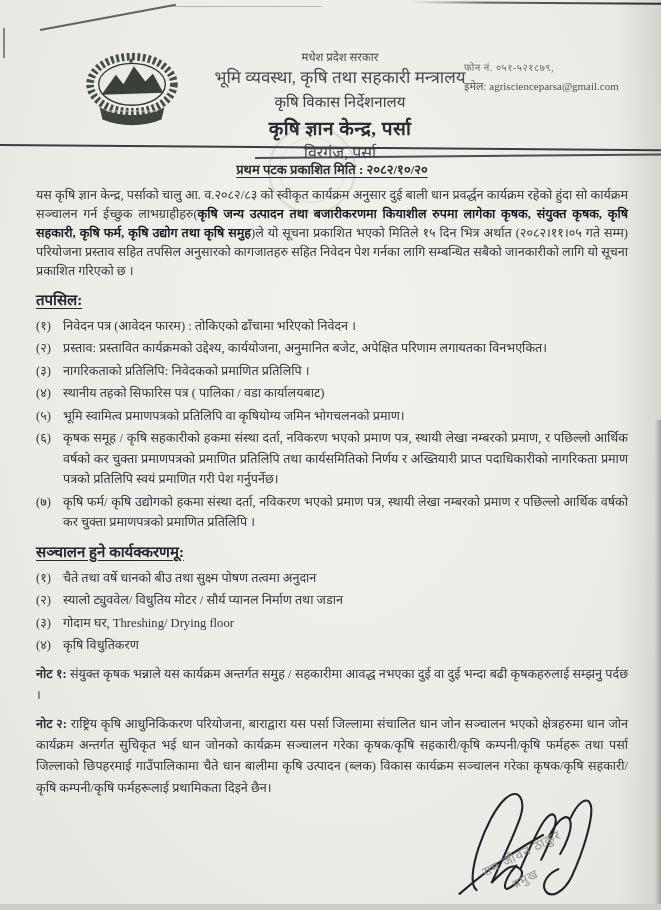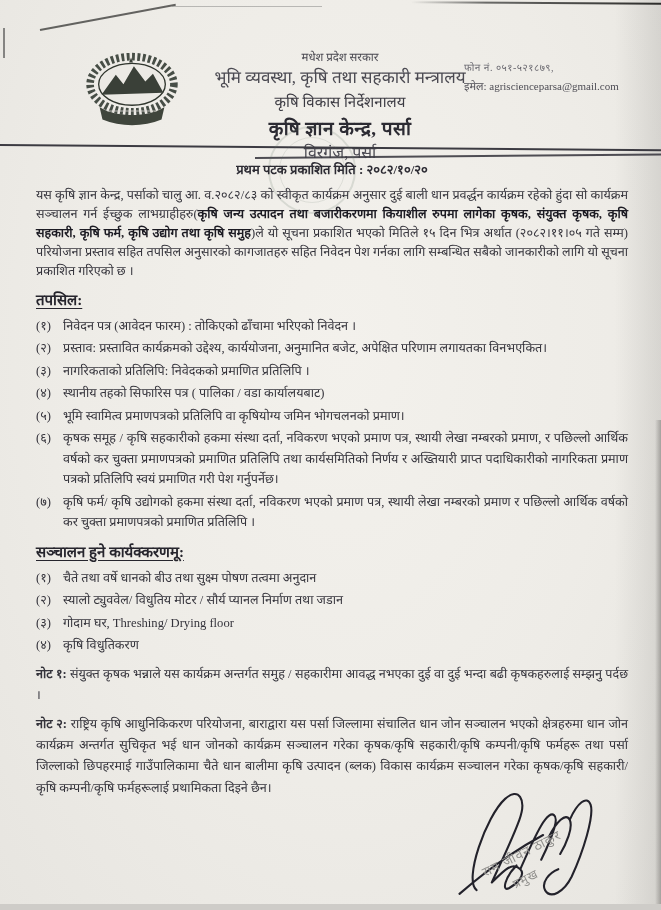--- a/index.html
+++ b/index.html
@@ -45,21 +45,21 @@
     border:2px solid rgba(96,112,99,.22);opacity:.8;}
   .stamp-circle::before{content:"";position:absolute;left:9px;top:9px;right:9px;bottom:9px;
     border-radius:50%;border:1px solid rgba(96,112,99,.18);}
   .stamp-circle::after{content:"";position:absolute;left:22px;top:38px;width:40px;height:8px;
     background:rgba(96,112,99,.10);border-radius:3px;}
   
   .content{position:absolute;left:36px;top:156px;width:592px;font-size:12.6px;line-height:20.8px;}
   .title{margin:0;font-size:14px;font-weight:bold;text-align:center;color:#26252d;
     text-decoration:underline;text-underline-offset:3px;line-height:19px;}
   .published{margin:4px 0 0;font-size:13px;font-weight:bold;text-align:center;color:#2c2b33;
-    text-underline-offset:3px;line-height:19px;}
+    text-decoration:underline;text-underline-offset:3px;line-height:19px;}
   .intro{margin:7px 0 0;text-align:justify;line-height:19px;}
   .bd{font-weight:bold;color:#1c1b23;}
   .sec-head{margin:9px 0 5px;font-size:15px;font-weight:bold;color:#26252d;
     text-decoration:underline;text-underline-offset:3px;}
   .list{margin:0;padding:0;list-style:none;}
   .item{display:flex;margin-bottom:2px;line-height:20.5px;}
   .item .num{flex:0 0 27px;}
   .item .txt{flex:1;text-align:justify;}
   .note{margin:8px 0 0;text-align:justify;line-height:21.2px;}
   .note-label{font-weight:bold;}

